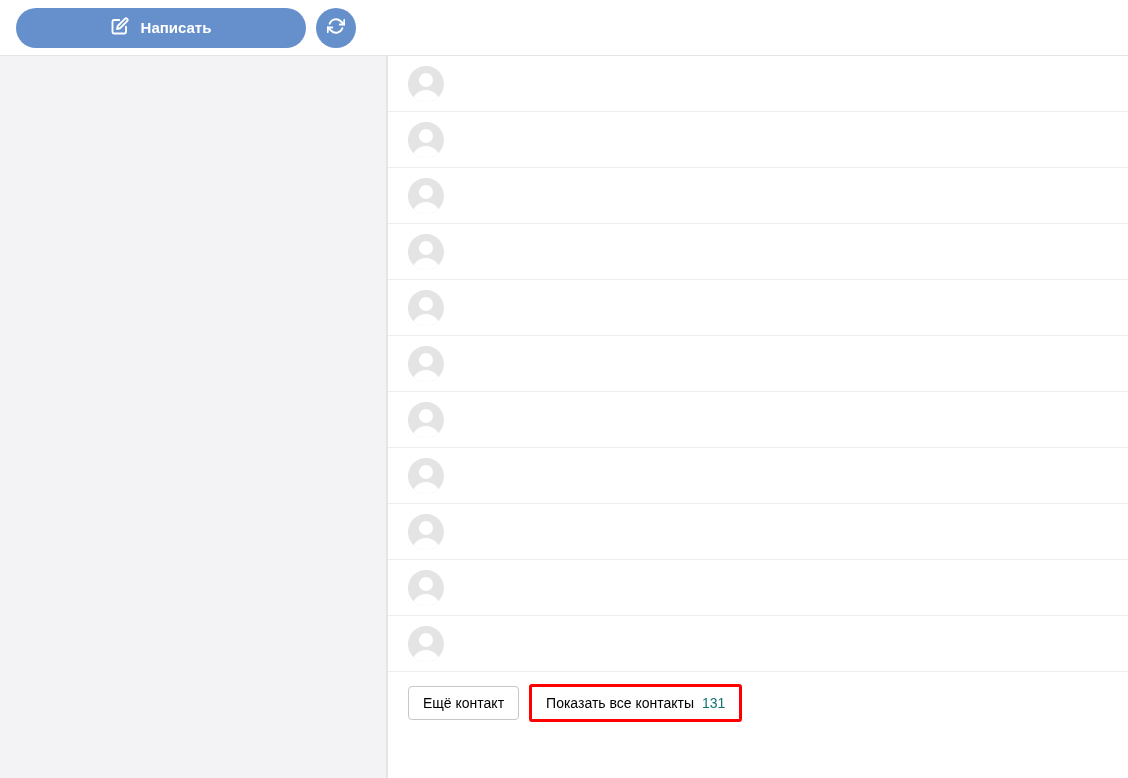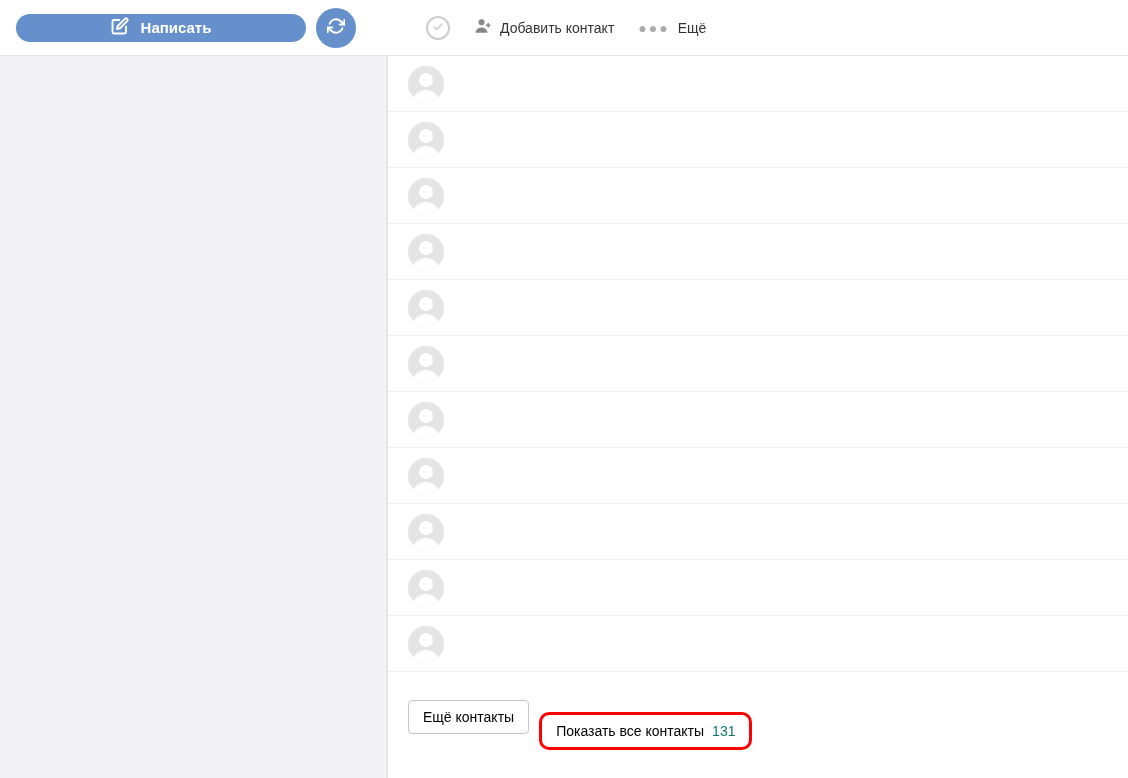--- a/index.html
+++ b/index.html
@@ -20,21 +20,21 @@
       padding: 0 16px;
       gap: 10px;
       border-bottom: 1px solid #e5e5e5;
     }
 
     .compose-btn {
       background: #6690cc;
       color: #fff;
       border: none;
       border-radius: 22px;
-      height: 28px;
+      height: 40px;
       width: 290px;
       display: flex;
       align-items: center;
       justify-content: center;
       gap: 12px;
       font-weight: bold;
       font-size: 15px;
       cursor: pointer;
     }
 
@@ -139,28 +139,27 @@
       border: 1px solid #c7c7c7;
       border-radius: 4px;
       padding: 8px 14px;
       font-size: 14px;
       cursor: pointer;
     }
 
     .btn-show-all {
       background: #fff;
       border: 3px solid #ff0000;
-      border-radius: 10px;
+      border-radius: 3px;
       padding: 8px 14px;
       font-size: 14px;
       cursor: pointer;
       display: flex;
       align-items: center;
       gap: 8px;
-      margin-top: 28px;
     }
 
     .count-badge {
       color: #0f766e;
     }
   </style>
 </head>
 <body>
 
 <div class="topbar">
@@ -177,45 +176,20 @@
   <button class="refresh-btn">
     <span>
       <svg width="18" height="18" viewBox="0 0 24 24" fill="none" stroke="#fff" stroke-width="2.5" stroke-linecap="round" stroke-linejoin="round">
         <polyline points="23 4 23 10 17 10"></polyline>
         <polyline points="1 20 1 14 7 14"></polyline>
         <path d="M3.51 9a9 9 0 0 1 14.85-3.36L23 10M1 14l4.64 4.36A9 9 0 0 0 20.49 15"></path>
       </svg>
     </span>
   </button>
 
-  <div class="toolbar-right">
-    <div class="check-circle">
-      <span>
-        <svg width="12" height="12" viewBox="0 0 24 24" fill="none" stroke="#ccc" stroke-width="3" stroke-linecap="round" stroke-linejoin="round">
-          <polyline points="20 6 9 17 4 12"></polyline>
-        </svg>
-      </span>
-    </div>
-
-    <div class="add-contact">
-      <span>
-        <svg width="18" height="18" viewBox="0 0 24 24" fill="#888">
-          <circle cx="10" cy="7" r="4"></circle>
-          <path d="M2 21c0-4 4-7 8-7s8 3 8 7"></path>
-          <path d="M19 8v6M16 11h6" stroke="#888" stroke-width="2"></path>
-        </svg>
-      </span>
-      <span>Добавить контакт</span>
-    </div>
-
-    <div class="more-menu">
-      <span style="color:#aaa;letter-spacing:2px;">●●●</span>
-      <span>Ещё</span>
-    </div>
-  </div>
 </div>
 
 <div class="layout">
   <aside class="sidebar"></aside>
 
   <main class="main">
     <ul class="contact-list" id="contact-list">
         <li class="contact-item">
           <div class="avatar">
             <svg width="36" height="36" viewBox="0 0 36 36">
@@ -300,21 +274,21 @@
           <div class="avatar">
             <svg width="36" height="36" viewBox="0 0 36 36">
               <circle cx="18" cy="14" r="7" fill="#fff"></circle>
               <path d="M4 38c0-8 6-14 14-14s14 6 14 14" fill="#fff"></path>
             </svg>
           </div>
         </li>
       </ul>
 
     <div class="footer-actions">
-      <button class="btn-more-contacts">Ещё контакты</button>
+      <button class="btn-more-contacts">Ещё контакт</button>
       <button class="btn-show-all">
         <span>Показать все контакты</span>
         <span class="count-badge">131</span>
       </button>
     </div>
 
   </main>
 </div>
 
 </body></html>

